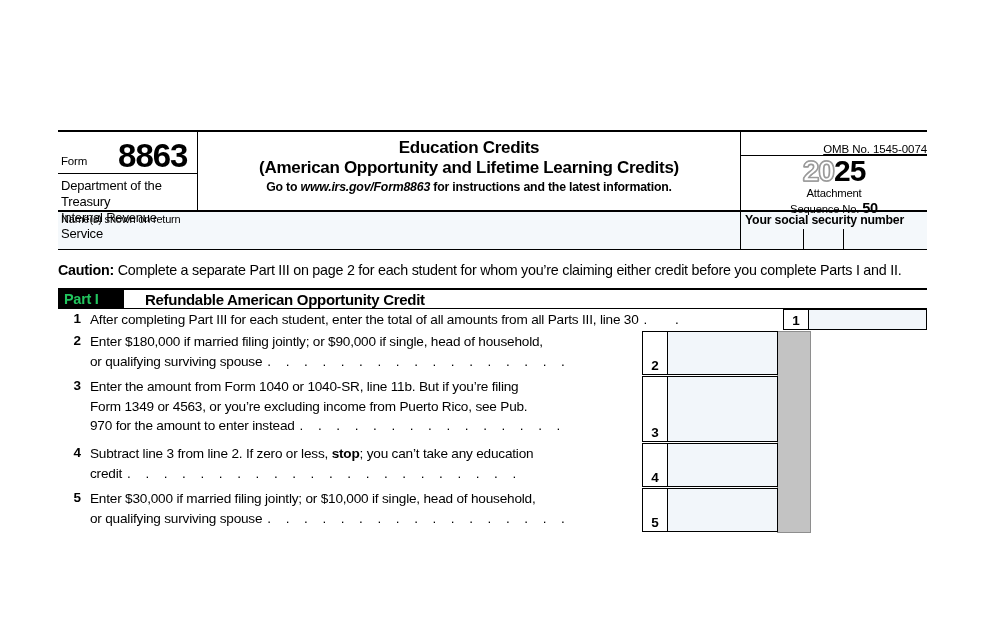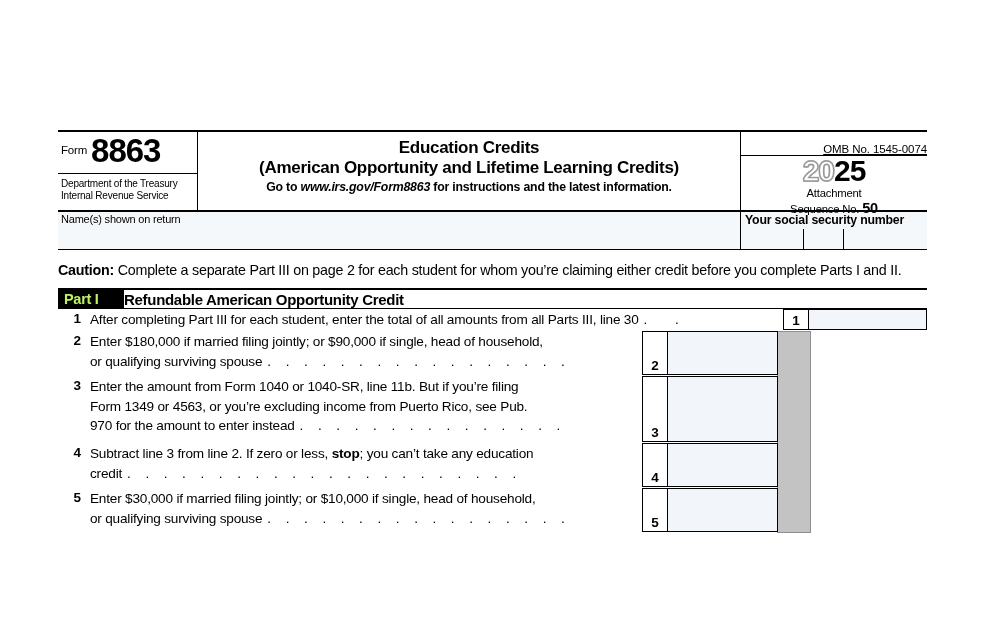--- a/index.html
+++ b/index.html
@@ -41,41 +41,42 @@
   .mh-left {
     width: 140px;
     border-right: 1.6px solid #000;
     box-sizing: border-box;
     display: flex;
     flex-direction: column;
   }
   .mh-form-no {
     flex: 0 0 42px;
     display: flex;
-    align-items: center;
+    align-items: flex-end;
     padding: 0 0 2px 3px;
     border-bottom: 1.1px solid #000;
     box-sizing: border-box;
+    gap: 27px;
   }
   .lbl-form {
     font-size: 11.5px;
     margin-right: 4px;
     margin-bottom: 4px;
     letter-spacing: -0.2px;
   }
   .form-number {
     font-size: 33px;
     font-weight: bold;
     line-height: 0.92;
     letter-spacing: -1px;
   }
   .mh-dept {
     flex: 1;
     padding: 4px 0 8px 3px;
-    font-size: 10px;
+    font-size: 13px;
     line-height: 1.22;
     letter-spacing: -0.2px;
   }
 
   .mh-center {
     flex: 1;
     border-right: 1.6px solid #000;
     box-sizing: border-box;
     text-align: center;
     padding-top: 6px;
@@ -201,35 +202,36 @@
   .part-bar {
     display: flex;
     align-items: stretch;
     border-top: 2.3px solid #000;
     border-bottom: 1.5px solid #000;
     height: 21px;
     box-sizing: border-box;
   }
   .part-tag {
     background: #000;
-    color: #bef264;
+    color: #22c55e;
     font-size: 14.5px;
     font-weight: bold;
     padding: 0 7px 0 6px;
     display: flex;
     align-items: center;
     letter-spacing: -0.3px;
     min-width: 66px;
     box-sizing: border-box;
   }
   .part-title {
     font-size: 15px;
     font-weight: bold;
     display: flex;
     align-items: center;
+    padding-left: 21px;
     letter-spacing: -0.3px;
   }
 
   
   .lines {
     position: relative;
   }
 
   .lrow {
     display: flex;

